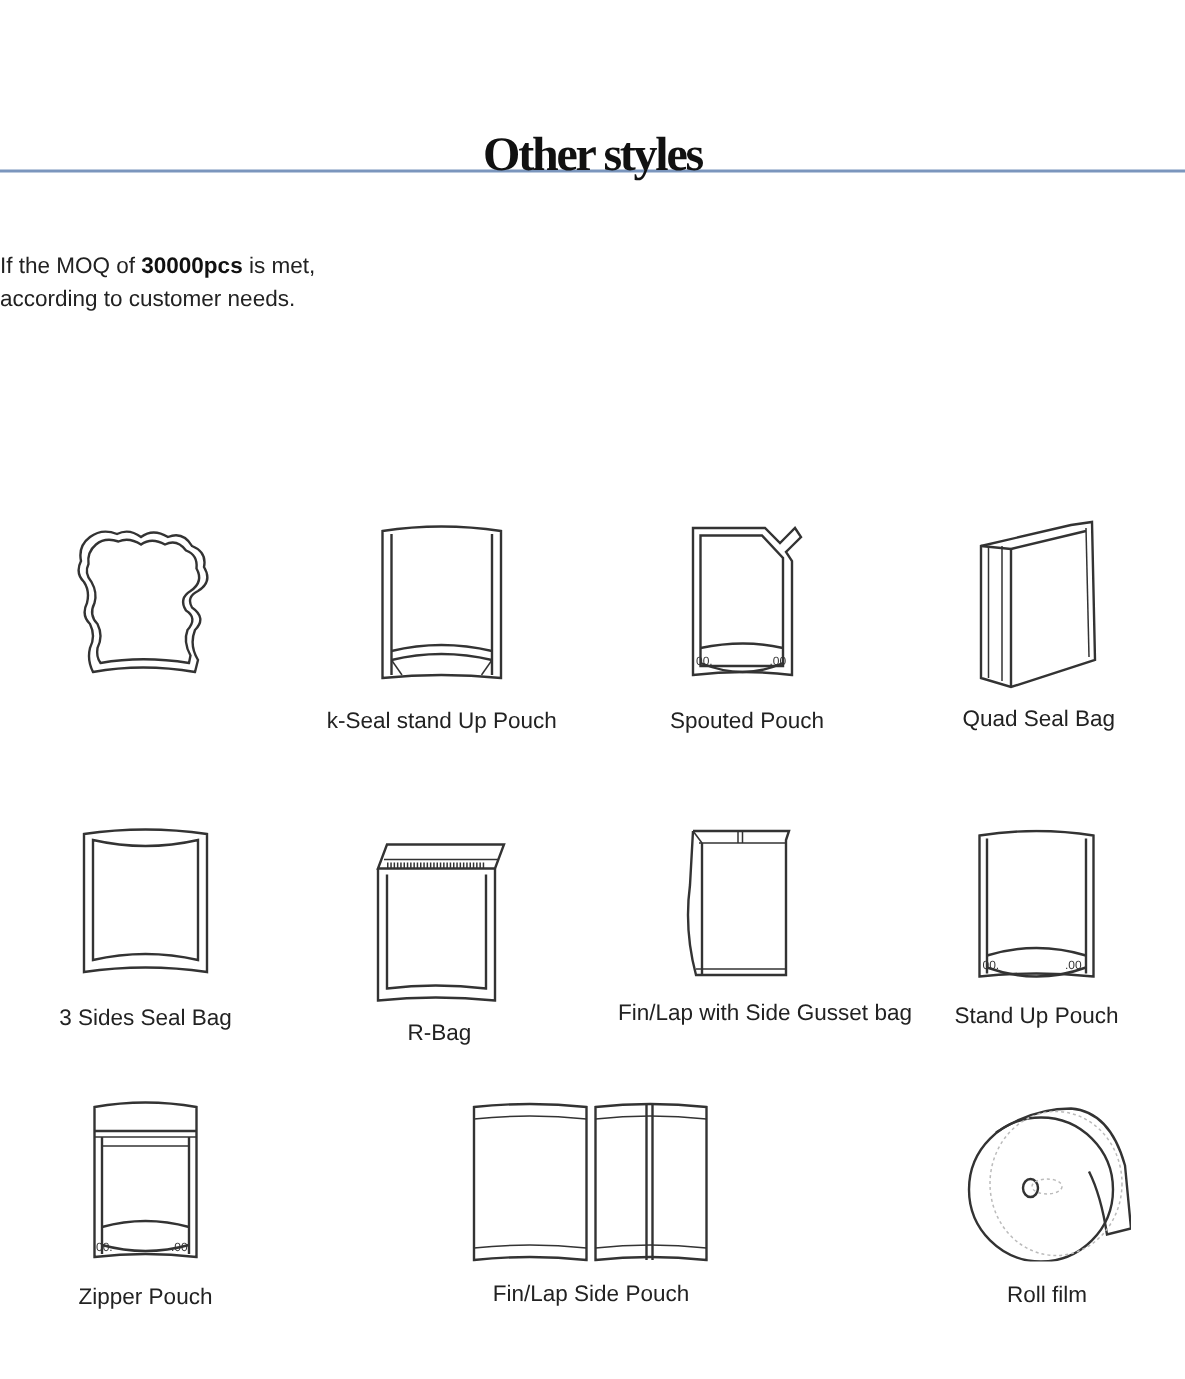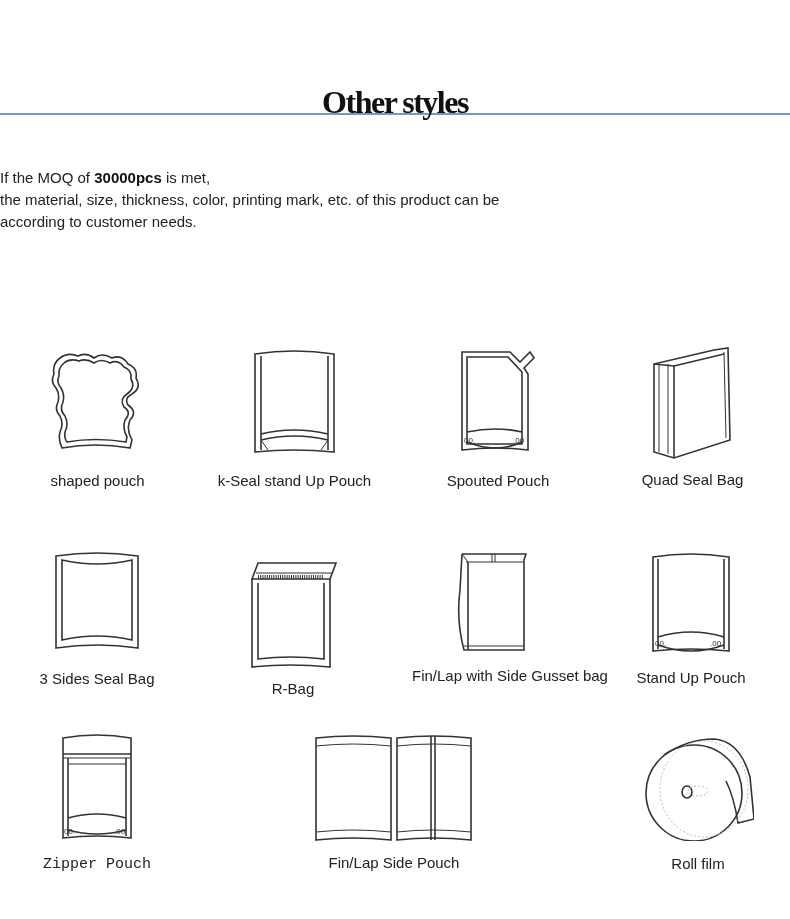--- a/index.html
+++ b/index.html
@@ -17,30 +17,28 @@
   svg .d { fill: none; stroke: #bbb; stroke-width: 1; stroke-dasharray: 2 2; }
 </style>
 </head>
 <body>
 
 <div class="rule"></div>
 <div class="title"><span>Other styles</span></div>
 
 <div class="desc">
   <div><span>If the MOQ of </span><b>30000pcs</b><span> is met,</span></div>
-  <div>the material, size, thickness, color, printing mark, etc. of this product can be</div>
   <div>according to customer needs.</div>
 </div>
 
 <div class="item" style="left:50px;top:350px;width:95px;">
   <svg width="95" height="105" viewBox="0 0 95 105">
     <path class="s" d="M12 98 Q45 92 80 98 L82 90 Q76 80 80 70 Q88 62 78 55 Q74 48 82 44 Q92 38 86 28 Q88 18 78 14 Q72 4 62 8 Q52 2 44 8 Q36 2 28 6 Q18 2 10 8 Q2 14 4 24 Q0 32 6 38 Q10 44 8 52 Q4 60 10 66 Q14 74 10 82 Q8 90 12 98 Z"></path>
     <path class="s" d="M17 92 Q45 87 76 92 L77 87 Q72 78 75 70 Q82 62 74 57 Q69 49 77 44 Q86 38 81 29 Q82 20 74 17 Q68 9 60 13 Q51 8 44 13 Q36 8 29 11 Q20 8 14 13 Q8 18 9 26 Q6 32 11 38 Q15 45 13 52 Q9 60 15 66 Q19 74 15 82 Q14 88 17 92 Z"></path>
   </svg>
-  <div class="label" style="top:122px;">shaped pouch</div>
 </div>
 
 <div class="item" style="left:252px;top:350px;width:85px;">
   <svg width="85" height="105" viewBox="0 0 85 105">
     <path class="s" d="M3 4 Q42 -2 82 4 L82 102 Q42 98 3 102 Z"></path>
     <line class="s" x1="9" y1="6" x2="9" y2="100"></line>
     <line class="s" x1="76" y1="6" x2="76" y2="100"></line>
     <path class="s" d="M9 84 Q42 76 76 84"></path>
     <path class="s" d="M9 90 Q42 82 76 90"></path>
     <line class="t" x1="9" y1="90" x2="16" y2="100"></line>
@@ -125,21 +123,21 @@
     <line class="s" x1="3" y1="20" x2="71" y2="20"></line>
     <line class="t" x1="3" y1="24" x2="71" y2="24"></line>
     <line class="s" x1="8" y1="24" x2="8" y2="102"></line>
     <line class="s" x1="66" y1="24" x2="66" y2="102"></line>
     <line class="t" x1="8" y1="30" x2="66" y2="30"></line>
     <path class="s" d="M8 84 Q37 76 66 84"></path>
     <path class="s" d="M8 96 Q37 104 66 96"></path>
     <text x="4" y="100" font-size="8" fill="#333" font-family="Liberation Sans, sans-serif">00.</text>
     <text x="54" y="100" font-size="8" fill="#333" font-family="Liberation Sans, sans-serif">.00</text>
   </svg>
-  <div class="label" style="top:122px;font-family:Liberation Mono, monospace;">Zipper Pouch</div>
+  <div class="label" style="top:122px;">Zipper Pouch</div>
 </div>
 
 <div class="item" style="left:313px;top:734px;width:162px;">
   <svg width="162" height="110" viewBox="0 0 162 110">
     <path class="s" d="M3 4 Q40 0 78 4 L78 106 Q40 102 3 106 Z"></path>
     <path class="t" d="M3 12 Q40 8 78 12"></path>
     <path class="t" d="M3 98 Q40 94 78 98"></path>
     <path class="s" d="M84 4 Q120 0 158 4 L158 106 Q120 102 84 106 Z"></path>
     <path class="t" d="M84 12 Q120 8 158 12"></path>
     <path class="t" d="M84 98 Q120 94 158 98"></path>

